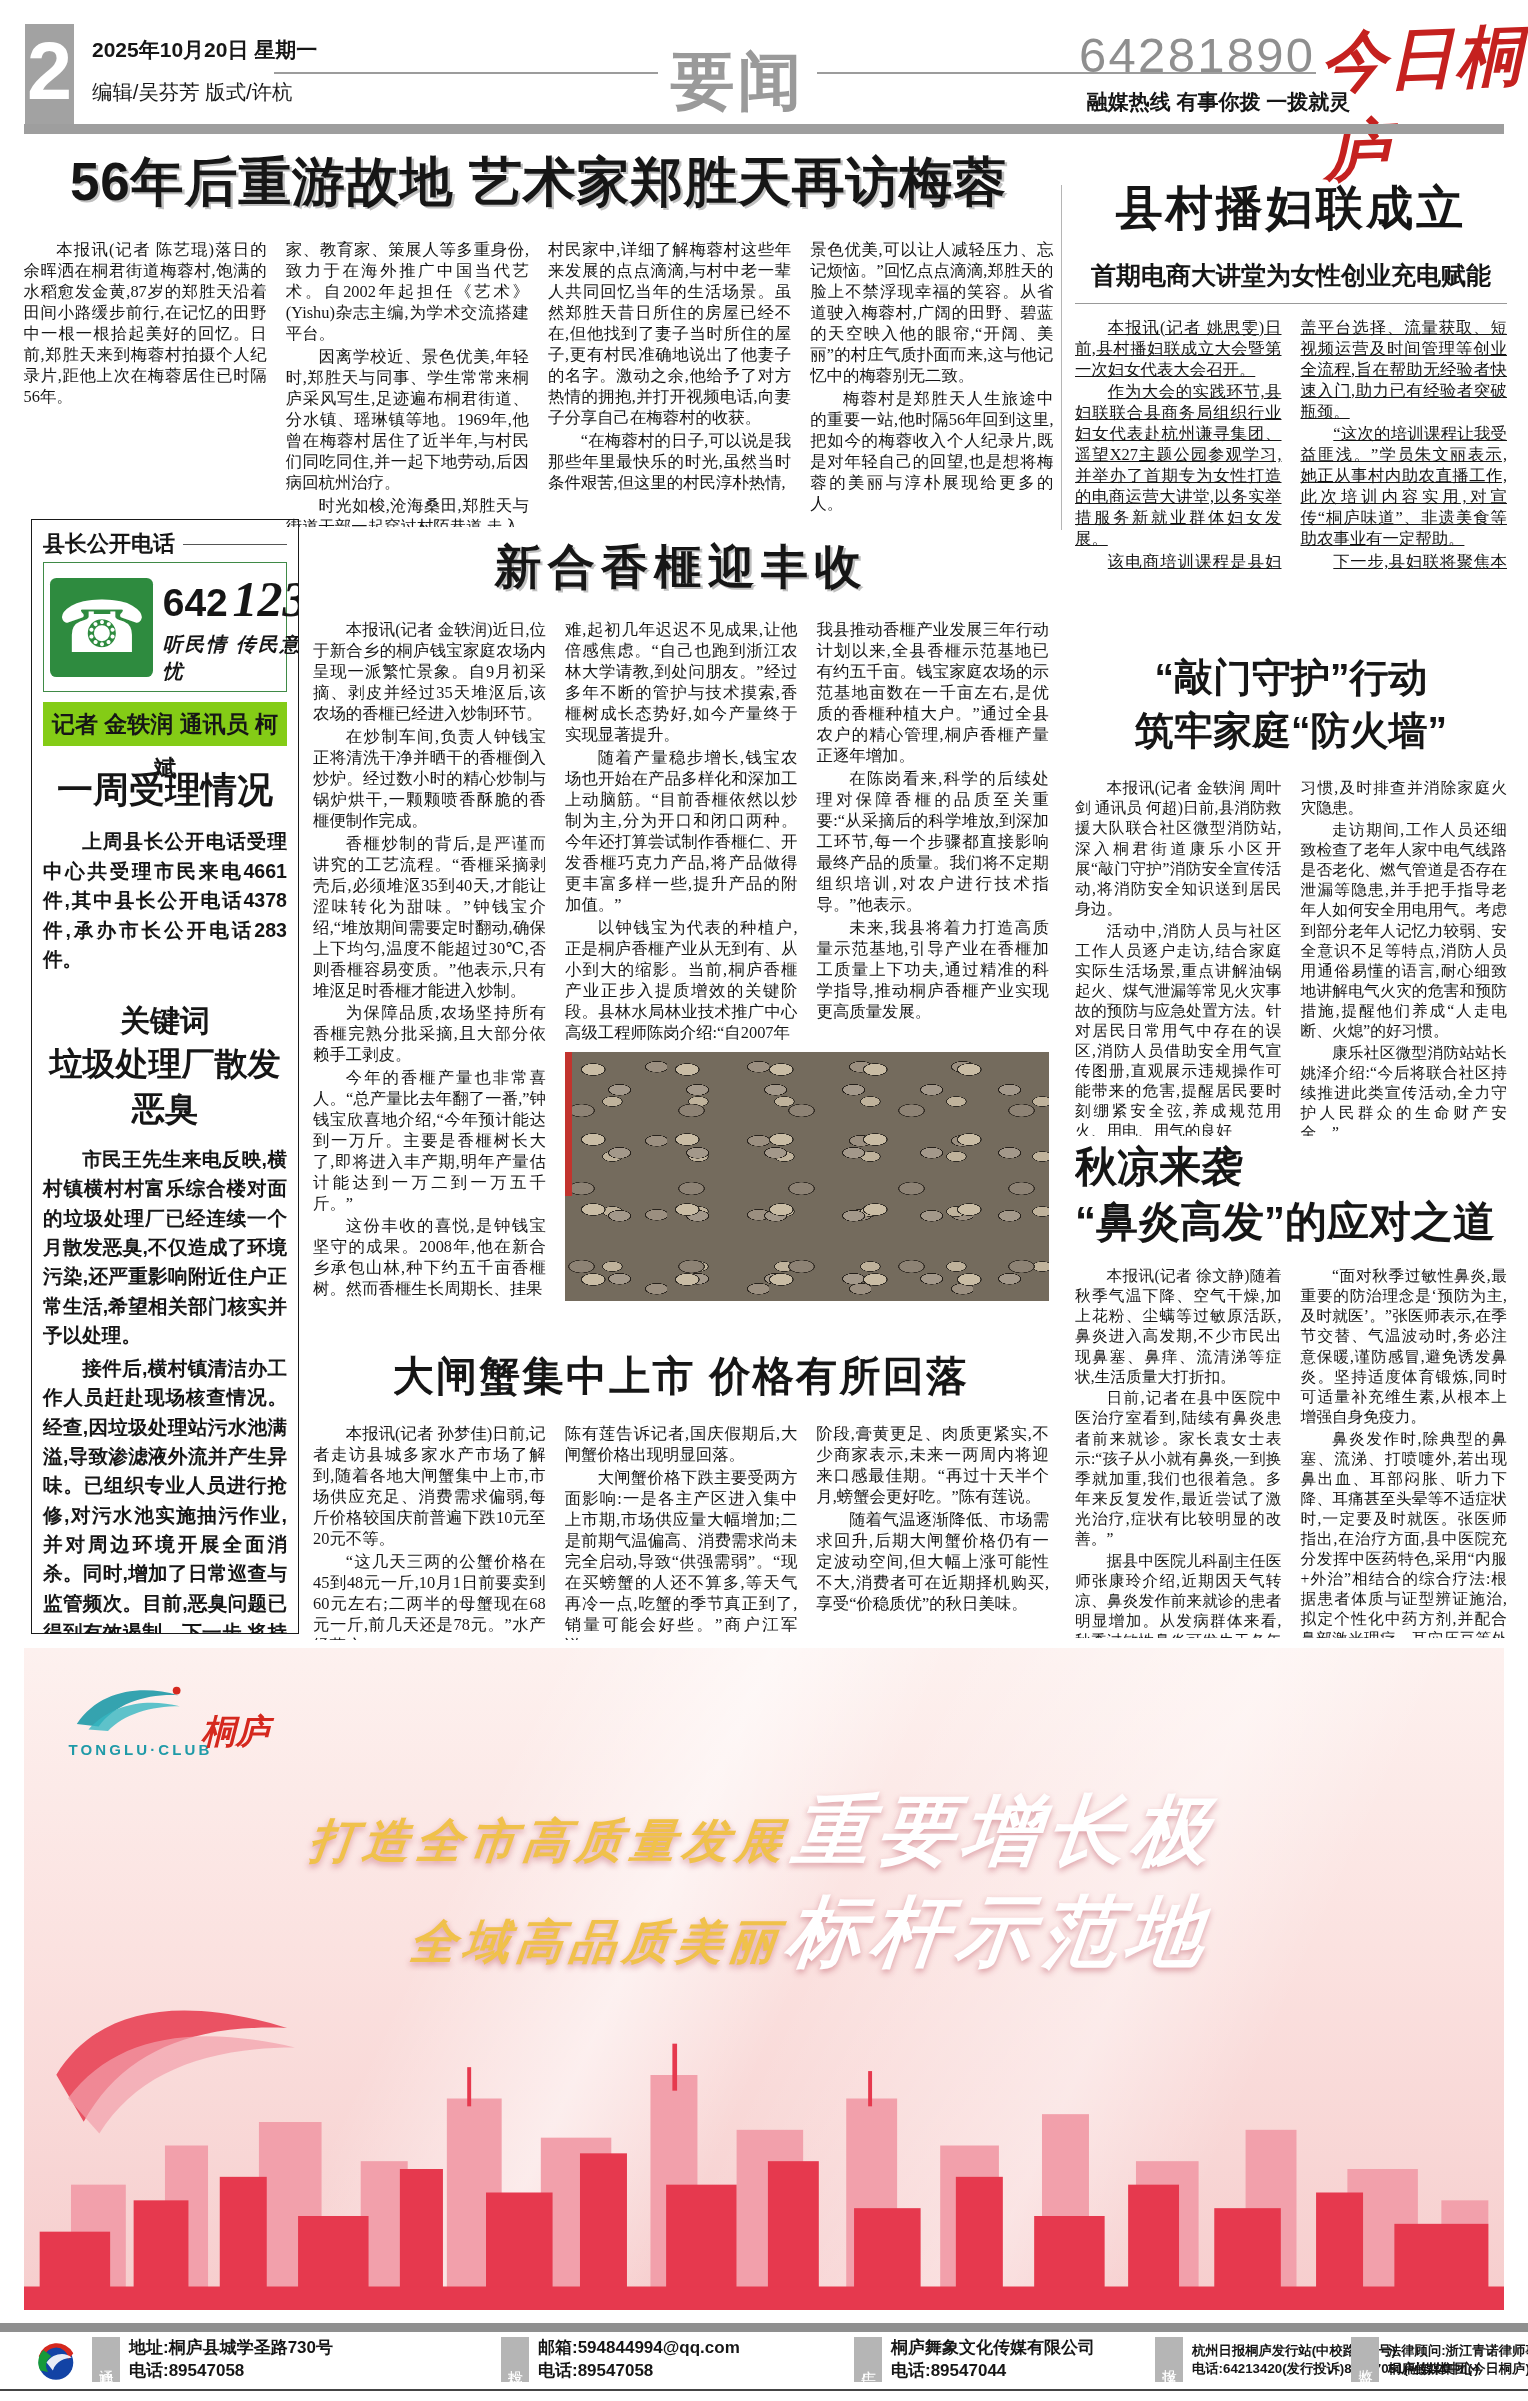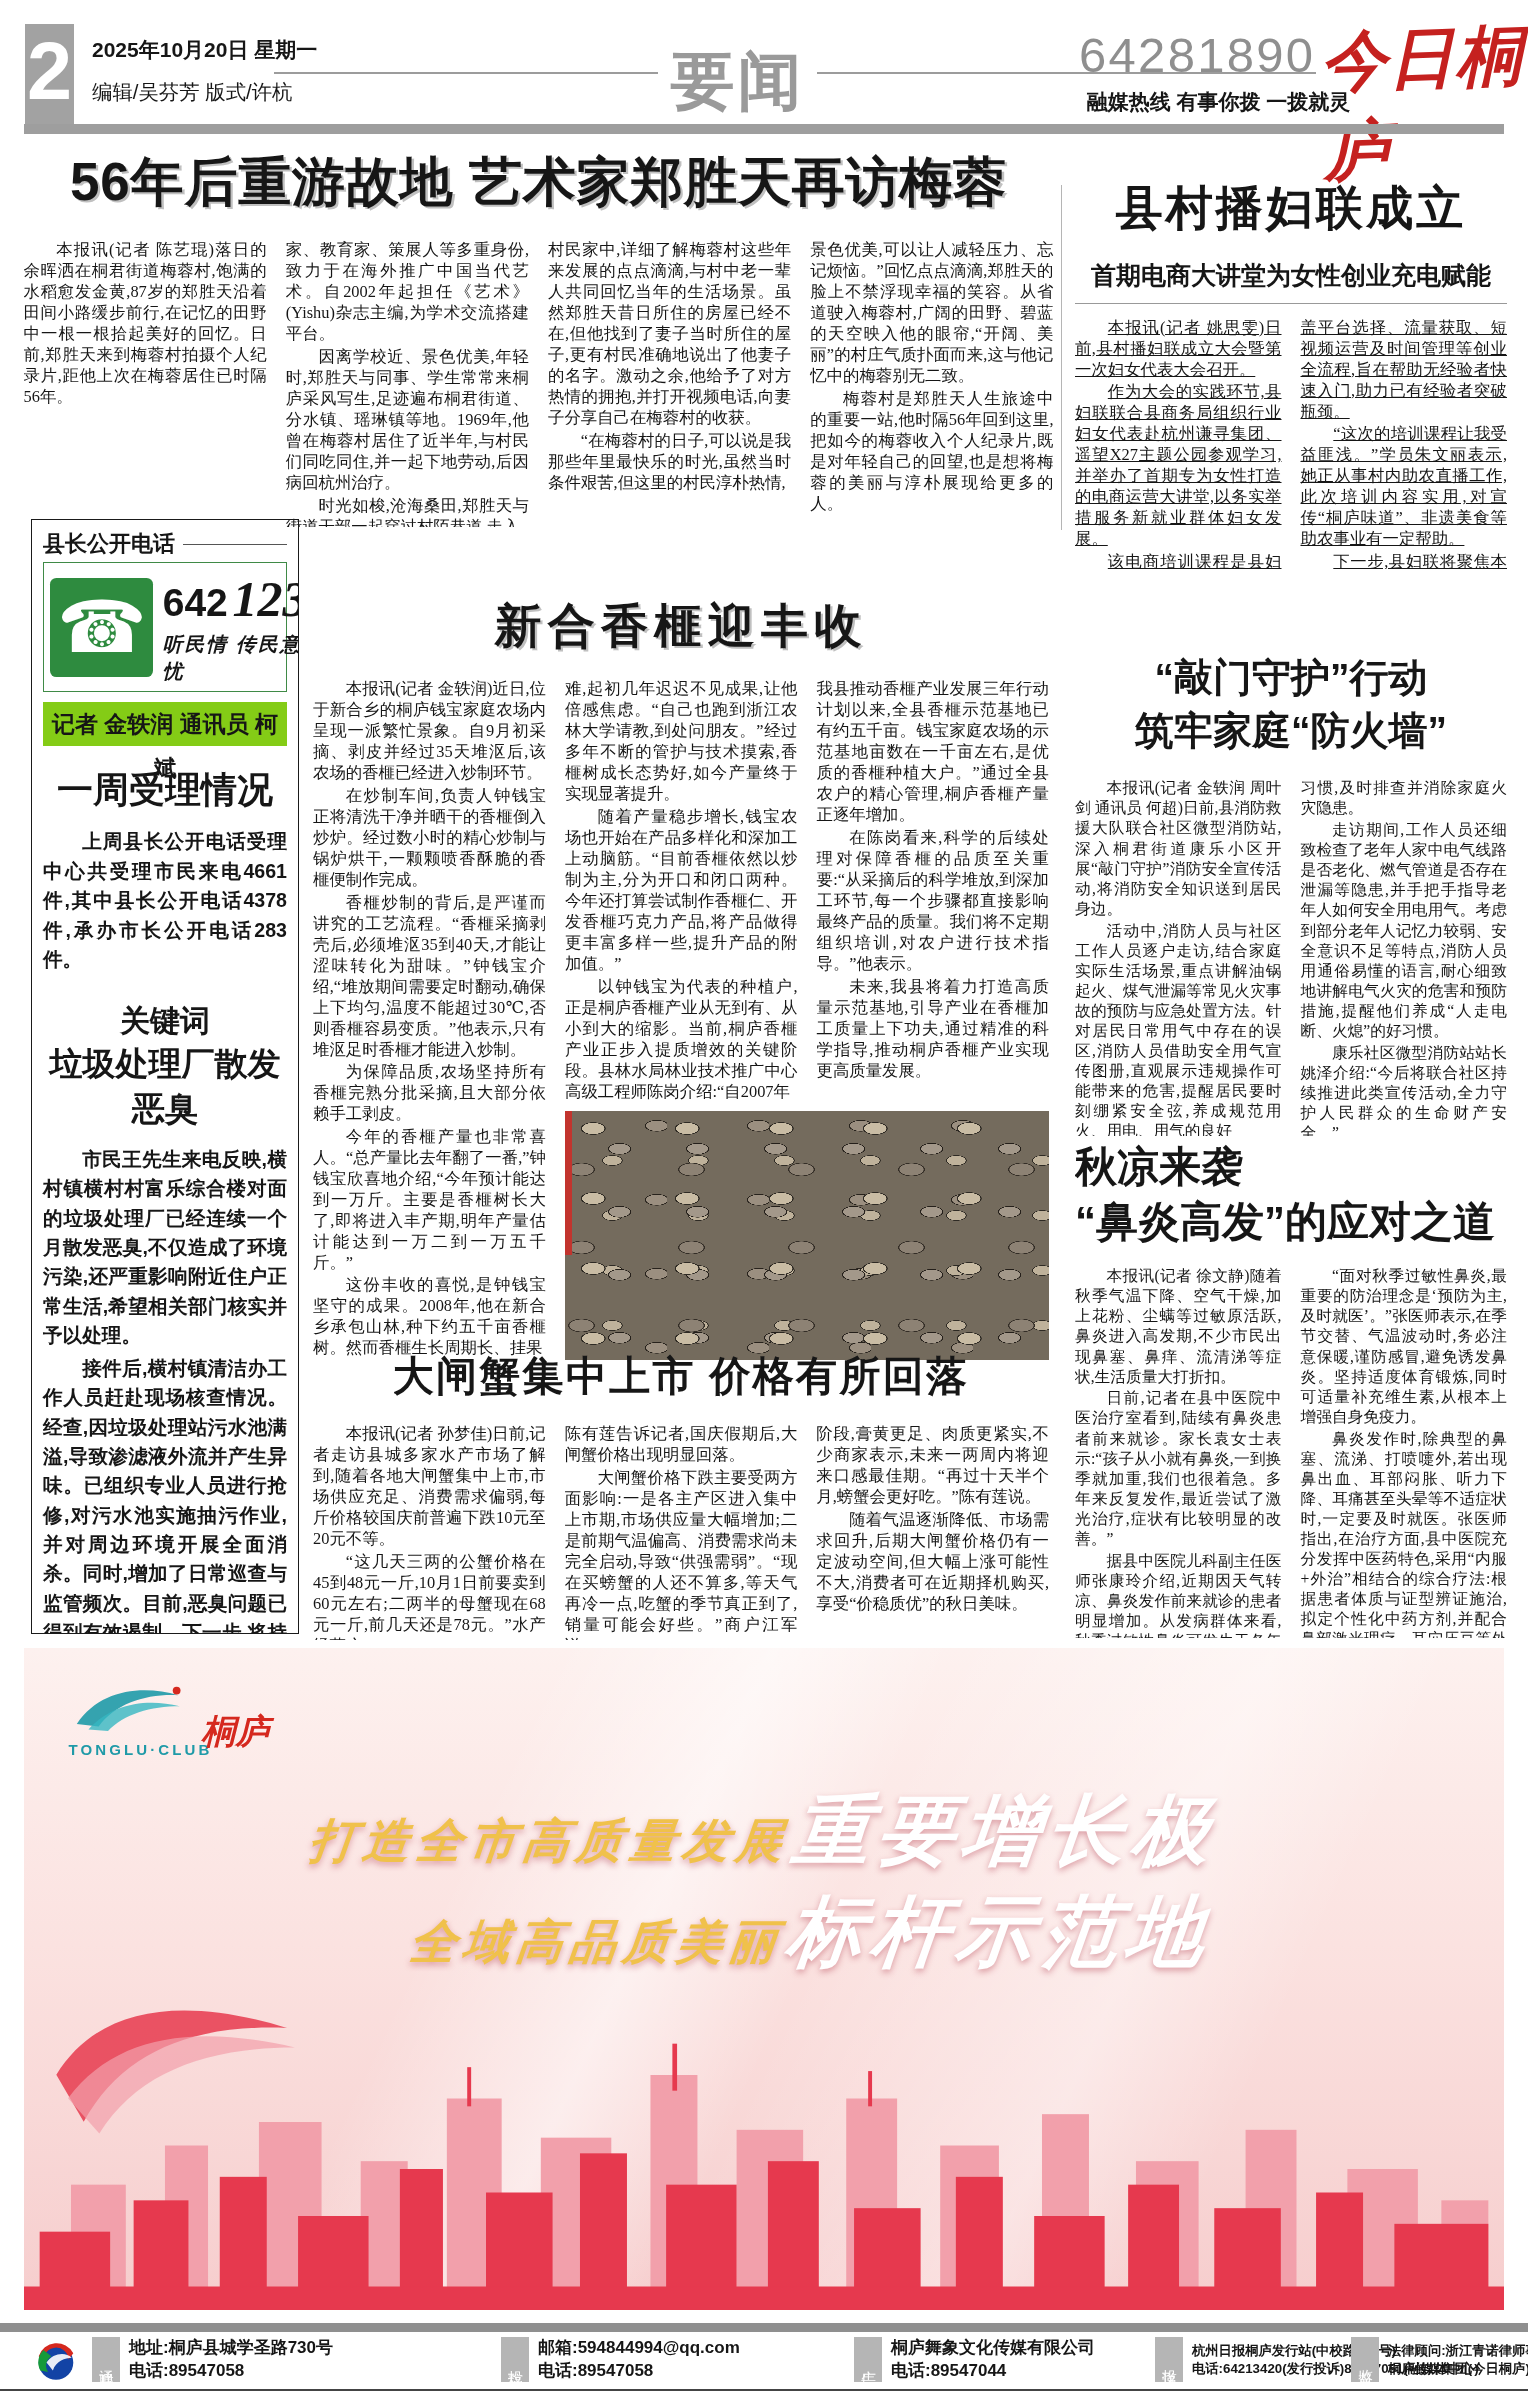--- a/index.html
+++ b/index.html
@@ -65,21 +65,21 @@
   .phone-slogan { font-size:19.6px; font-weight:800; font-style:italic; letter-spacing:2.3px; margin-top:3.1px; }
   .byline-strip { background:#84cc16; margin-top:9.4px; height:44px; line-height:44px;
     text-align:center; font-size:23px; font-weight:700; }
   .sb-h1 { text-align:center; font-size:36px; font-weight:900; margin:20.4px 0 12.5px; }
   .sb-kw { text-align:center; font-size:30px; font-weight:900; margin-top:27px; }
   .sb-kw2 { text-align:center; font-size:33px; font-weight:900; margin-bottom:12.5px; }
   .sidebar p.np { font-size:19.6px; line-height:1.5; font-weight:600;
     font-family:"Liberation Sans","DejaVu Sans",sans-serif; margin-bottom:3.1px; }
 
   
-  .torreya { position:absolute; left:313px; top:595px; width:736px; height:779px; overflow:hidden; }
+  .torreya { position:absolute; left:313px; top:536px; width:736px; height:779px; overflow:hidden; }
   .torreya h2 { font-size:47px; font-weight:900; text-align:center; letter-spacing:6.3px;
     font-family:"Liberation Sans","DejaVu Sans",sans-serif; text-shadow:2.3px 2.3px 0 #c0c0c0; }
   .torreya-body { display:flex; gap:19px; margin-top:20.4px; }
   .torreya-body .c1 { width:233px; flex:none; }
   .torreya-right { flex:1; display:flex; flex-direction:column; min-width:0; }
   .nut-photo { position:relative; width:100%; height:249px; margin-top:7.8px; overflow:hidden;
     background-color:#746b5d;
     background-image:
       radial-gradient(ellipse 20.4px 10.2px at 30% 25%, #c9bca4 0 54%, #2e2a24 56% 60%, transparent 62%),
       radial-gradient(ellipse 19px 9.4px at 70% 60%, #a3988a 0 54%, #241f1a 56% 60%, transparent 62%),

